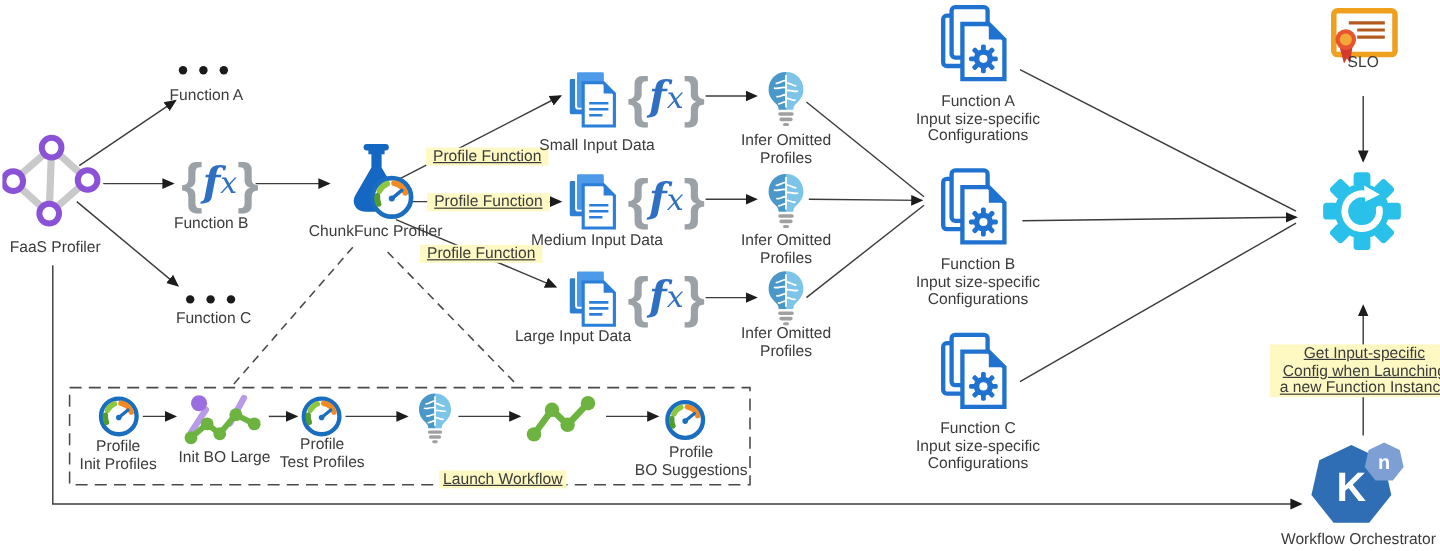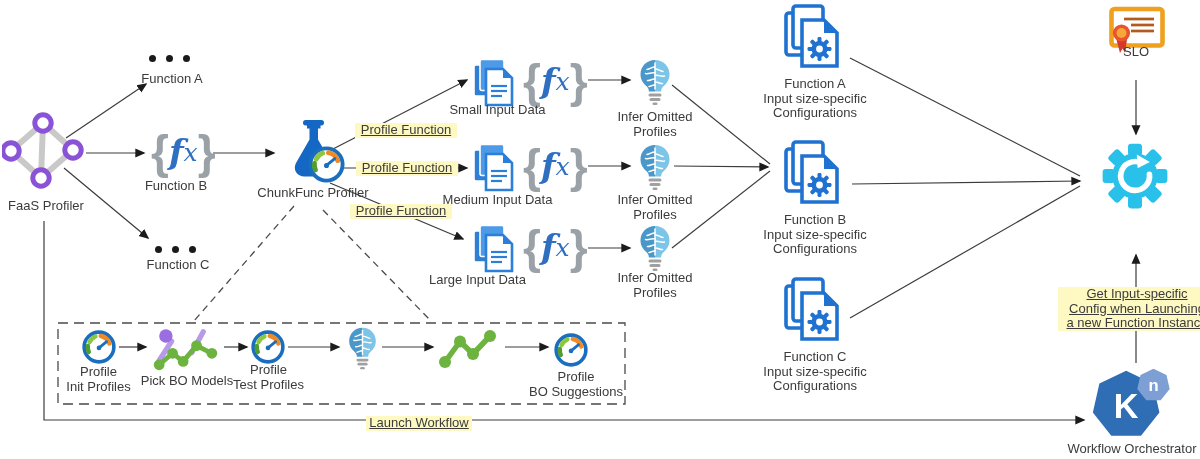--- a/index.html
+++ b/index.html
@@ -248,21 +248,21 @@
 
   <svg class="abs" style="left:472px;top:56px" width="50" height="52">
       <use href="#sym-docs"></use>
     </svg>
   <span class="fx-icon" style="left:523px;top:56px">
       <span class="br">{</span>
       <span class="f">f</span>
       <span class="x">x</span>
       <span class="br">}</span>
     </span>
-  <div class="lbl" style="left:440px;top:103px;width:115px">Small Input Data</div>
+  <div class="lbl" style="left:440px;top:114px;width:115px">Small Input Data</div>
 
   <svg class="abs" style="left:472px;top:141px" width="50" height="52">
       <use href="#sym-docs"></use>
     </svg>
   <span class="fx-icon" style="left:523px;top:141px">
       <span class="br">{</span>
       <span class="f">f</span>
       <span class="x">x</span>
       <span class="br">}</span>
     </span>
@@ -329,32 +329,32 @@
 
   <div class="lbl bg" style="left:1058px;top:287px;width:152px">Get Input-specific
 Config when Launching
 a new Function Instance</div>
 
   <svg class="abs" style="left:1091px;top:360px" width="82" height="82">
       <use href="#sym-knative"></use>
     </svg>
   <div class="lbl" style="left:1062px;top:442px;width:140px">Workflow Orchestrator</div>
 
-  <div class="lbl bg" style="left:366px;top:416px;width:100px">Launch Workflow</div>
+  <div class="lbl bg" style="left:366px;top:392px;width:100px">Launch Workflow</div>
 
   <svg class="abs" style="left:81px;top:329px" width="36" height="36">
       <use href="#sym-gauge"></use>
     </svg>
   <div class="lbl" style="left:46px;top:365px;width:105px">Profile
 Init Profiles</div>
 
   <svg class="abs" style="left:150px;top:325px" width="72" height="46">
       <use href="#sym-bo-models"></use>
     </svg>
-  <div class="lbl" style="left:137px;top:374px;width:100px">Pick BO Models</div>
+  <div class="lbl" style="left:137px;top:374px;width:100px">Init BO Large</div>
 
   <svg class="abs" style="left:250px;top:329px" width="36" height="36">
       <use href="#sym-gauge"></use>
     </svg>
   <div class="lbl" style="left:221px;top:363px;width:95px">Profile
 Test Profiles</div>
 
   <svg class="abs" style="left:345px;top:326px" width="35" height="46">
       <use href="#sym-brain"></use>
     </svg>

